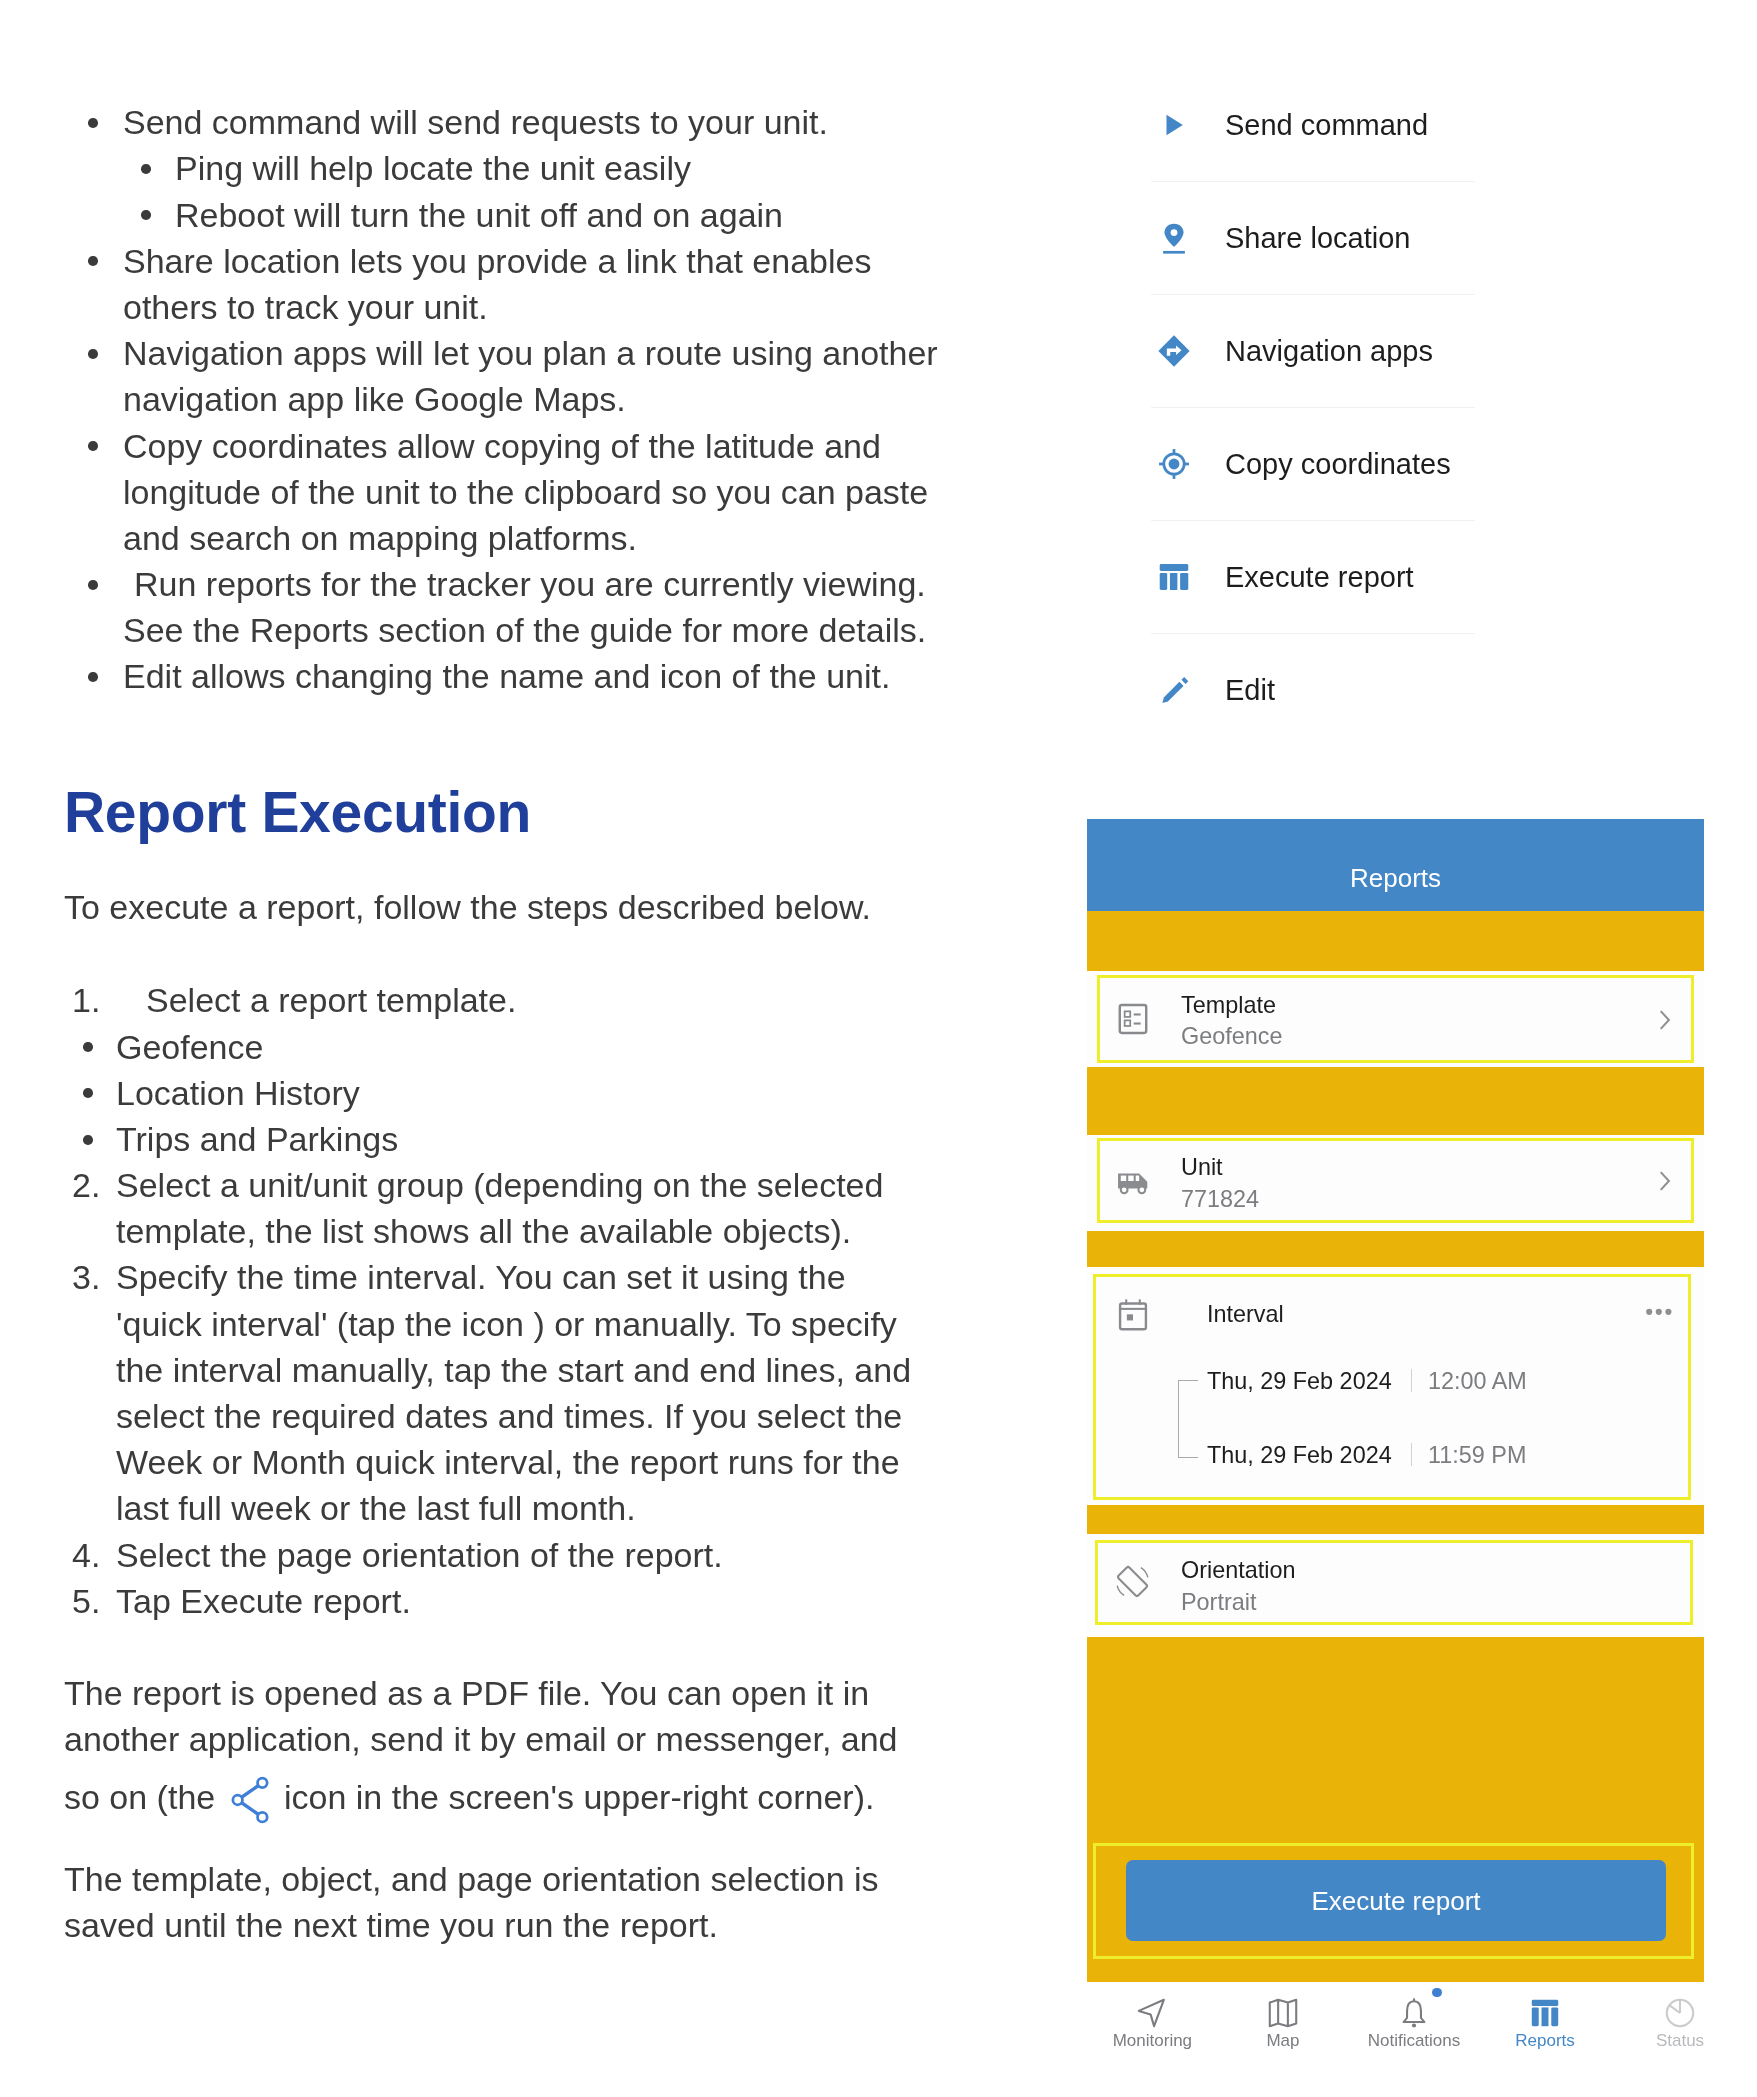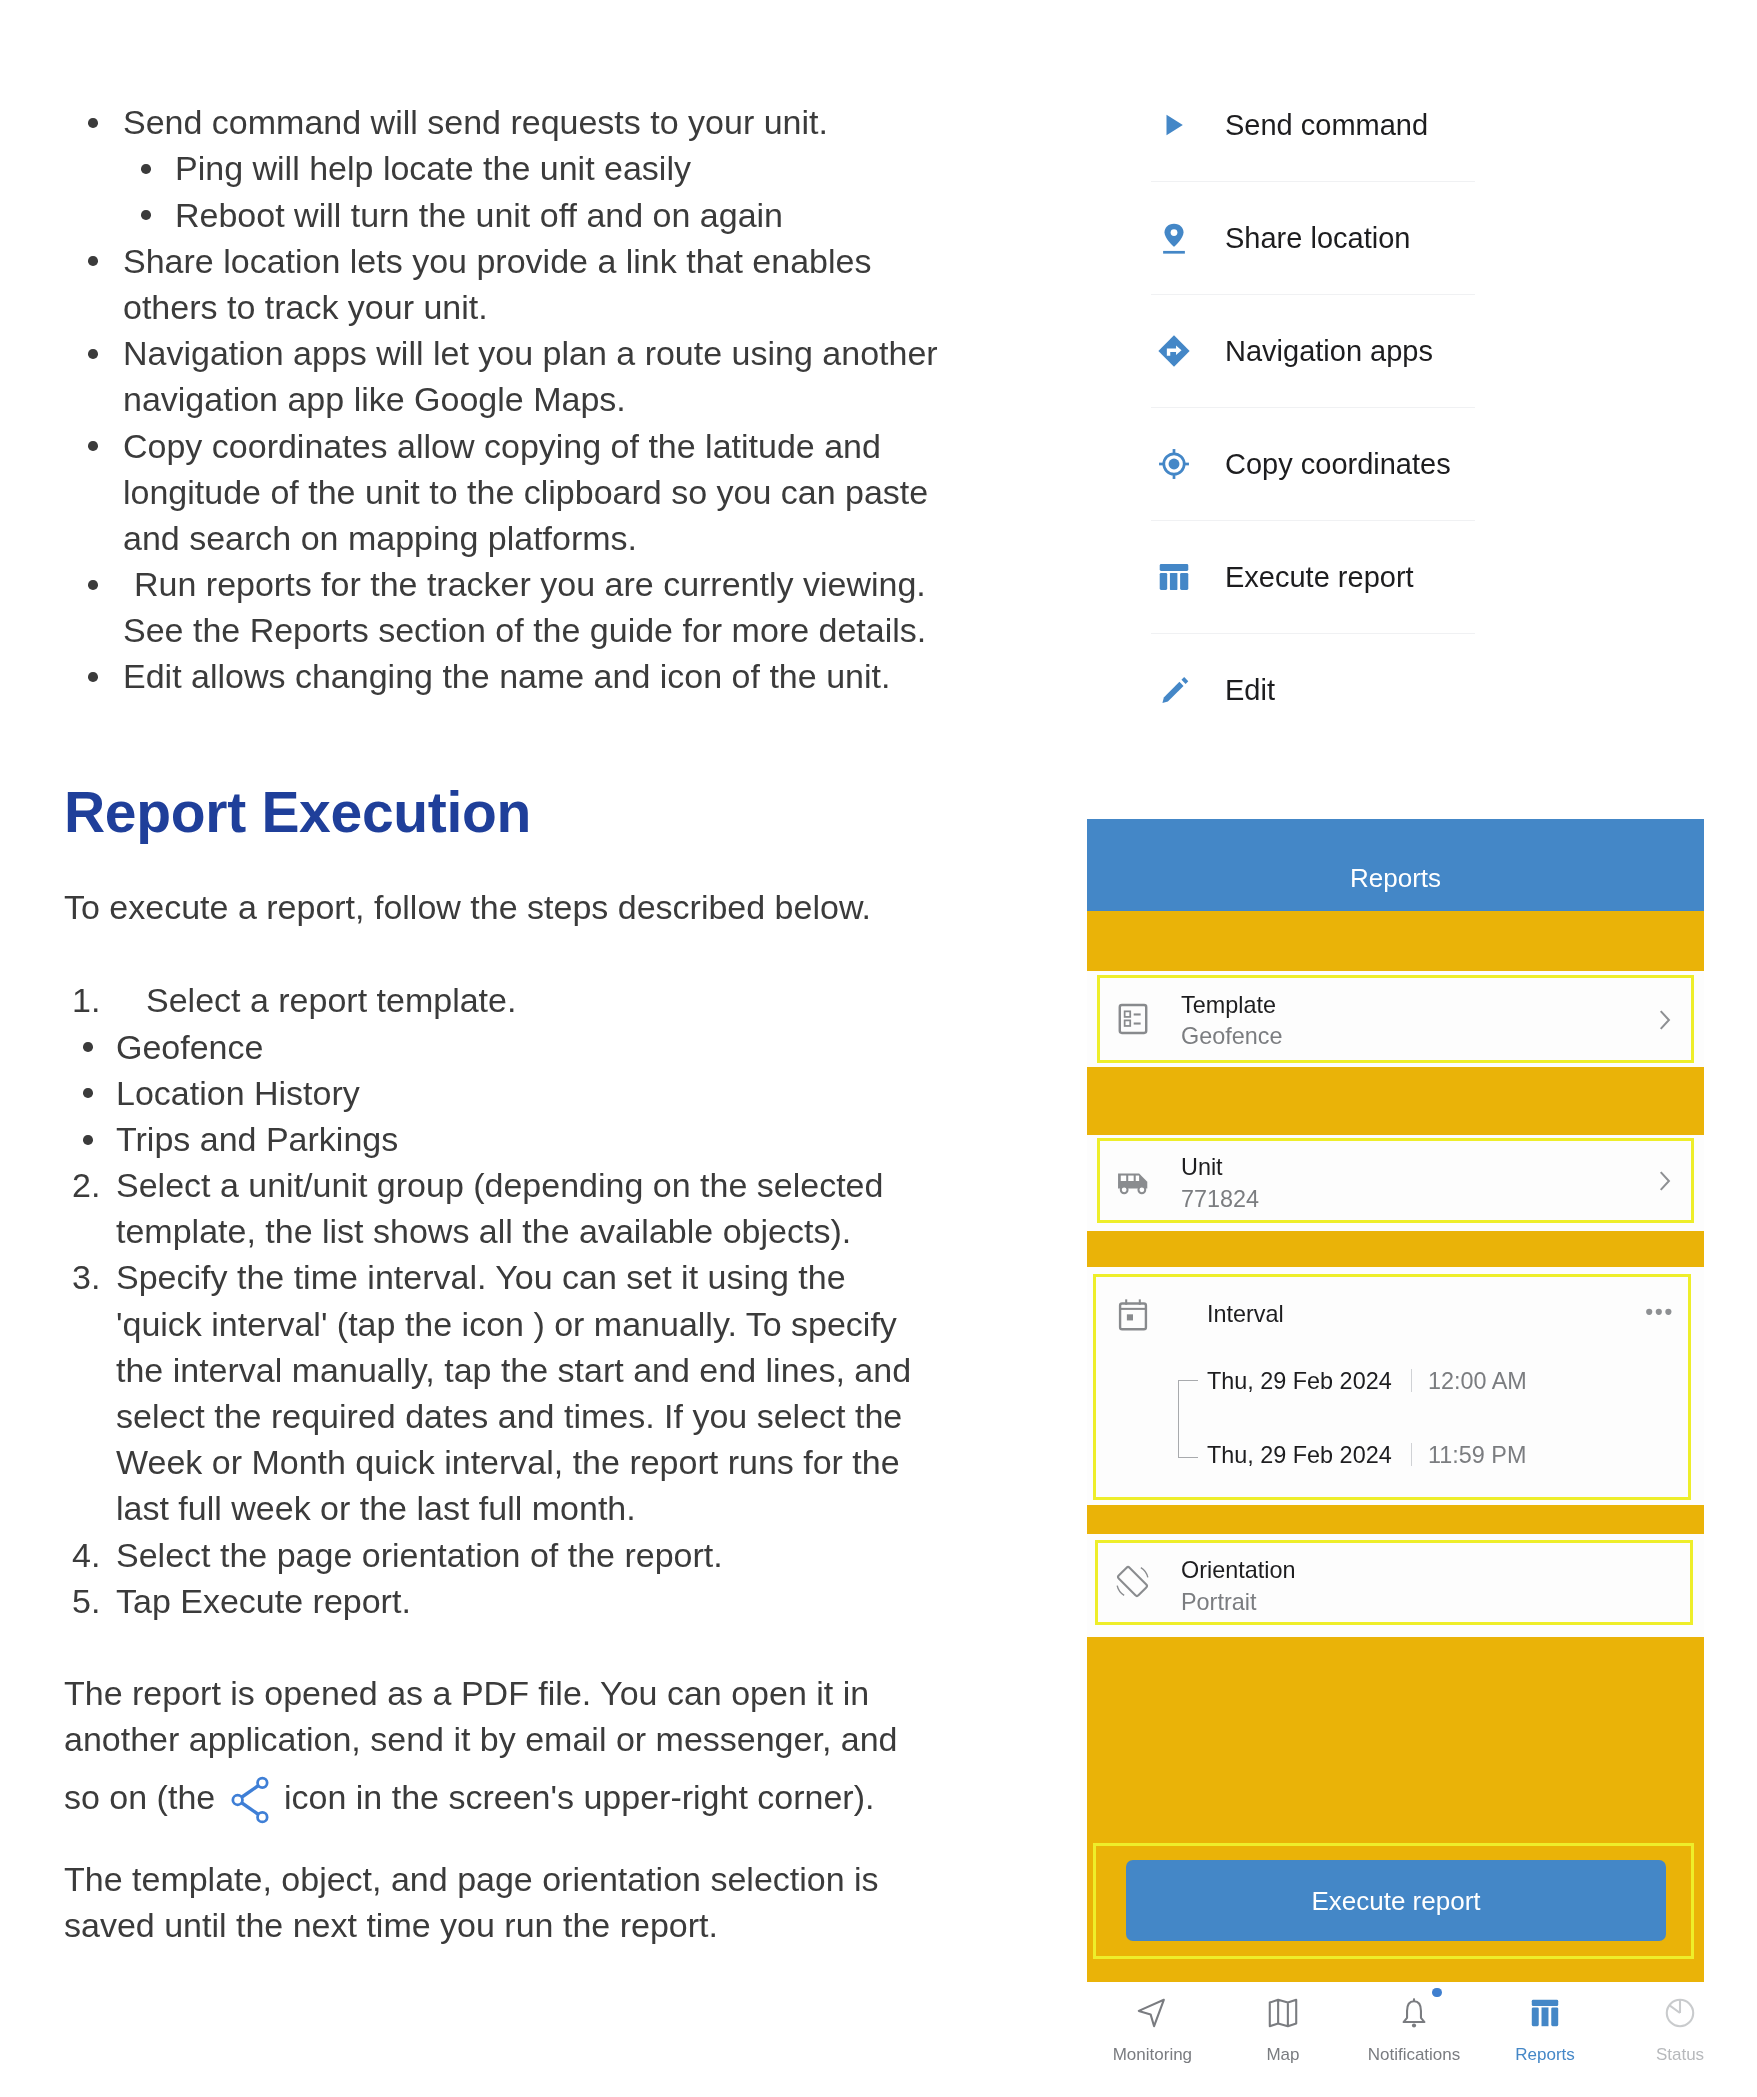--- a/index.html
+++ b/index.html
@@ -33,21 +33,21 @@
   .chev { position:absolute; width:15px; height:26px; }
   .dt-date { position:absolute; font-size:23.4px; color:#1d1d1f; white-space:nowrap; }
   .dt-sep { position:absolute; width:1.4px; height:23.4px; background:#d0d2d5; }
   .dt-time { position:absolute; font-size:23.4px; color:#7b7d80; white-space:nowrap; }
   .exec-btn { position:absolute; left:39px; top:1041px; width:540px; height:81px; background:#4487c7;
               border-radius:6.9px; color:#ffffff; font-size:26px; text-align:center; line-height:81px; border:none;
               font-family:"Liberation Sans", sans-serif; }
   .tabbar { position:absolute; left:0; top:1163px; width:100%; height:98px; background:#ffffff; }
   .tab { position:absolute; top:0; width:124px; height:98px; text-align:center; }
   .tab-icon { position:absolute; left:50%; top:15px; transform:translateX(-50%); width:32px; height:32px; }
-  .tab-label { position:absolute; left:0; right:0; top:63px; font-size:17px; color:#7a7c80; text-align:center; white-space:nowrap; }
+  .tab-label { position:absolute; left:0; right:0; top:49px; font-size:17px; color:#7a7c80; text-align:center; white-space:nowrap; }
 </style>
 </head>
 <body>
 
 <div>
 
   <div class="bullet-dot" style="left:88px;top:118px;"></div>
   <div class="abs txt" style="left:123px;top:99px;">Send command will send requests to your unit.</div>
 
   <div class="bullet-dot" style="left:141px;top:164px;"></div>

